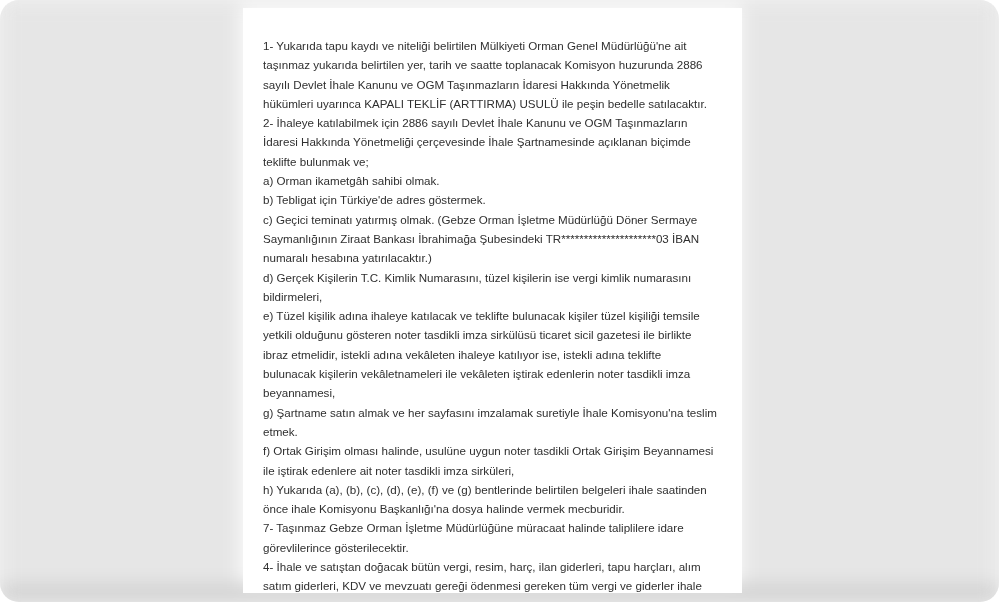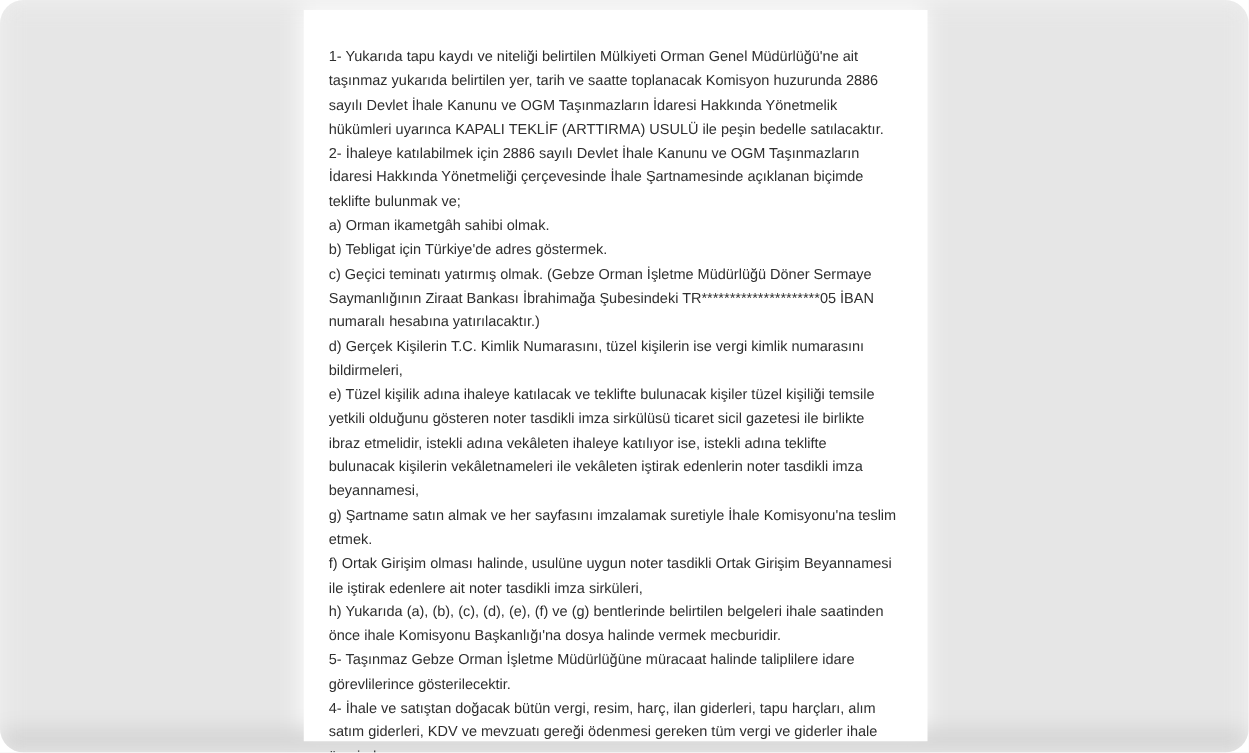--- a/index.html
+++ b/index.html
@@ -151,25 +151,25 @@
     <div class="blot light" style="left:742px; top:0px;   width:257px; height:602px;"></div>
     <div class="blot dark" style="left:0px;   top:585px; width:999px; height:17px;"></div>
   </div>
 
   <div class="doc-card">
     <div class="doc-body">
       <p>1- Yukarıda tapu kaydı ve niteliği belirtilen Mülkiyeti Orman Genel Müdürlüğü'ne ait taşınmaz yukarıda belirtilen yer, tarih ve saatte toplanacak Komisyon huzurunda 2886 sayılı Devlet İhale Kanunu ve OGM Taşınmazların İdaresi Hakkında Yönetmelik hükümleri uyarınca KAPALI TEKLİF (ARTTIRMA) USULÜ ile peşin bedelle satılacaktır.</p>
       <p>2- İhaleye katılabilmek için 2886 sayılı Devlet İhale Kanunu ve OGM Taşınmazların İdaresi Hakkında Yönetmeliği çerçevesinde İhale Şartnamesinde açıklanan biçimde teklifte bulunmak ve;</p>
       <p>a) Orman ikametgâh sahibi olmak.</p>
       <p>b) Tebligat için Türkiye'de adres göstermek.</p>
-      <p>c) Geçici teminatı yatırmış olmak. (Gebze Orman İşletme Müdürlüğü Döner Sermaye Saymanlığının Ziraat Bankası İbrahimağa Şubesindeki TR*********************05 İBAN numaralı hesabına yatırılacaktır.)</p>
+      <p>c) Geçici teminatı yatırmış olmak. (Gebze Orman İşletme Müdürlüğü Döner Sermaye Saymanlığının Ziraat Bankası İbrahimağa Şubesindeki TR*********************03 İBAN numaralı hesabına yatırılacaktır.)</p>
       <p>d) Gerçek Kişilerin T.C. Kimlik Numarasını, tüzel kişilerin ise vergi kimlik numarasını bildirmeleri,</p>
       <p>e) Tüzel kişilik adına ihaleye katılacak ve teklifte bulunacak kişiler tüzel kişiliği temsile yetkili olduğunu gösteren noter tasdikli imza sirkülüsü ticaret sicil gazetesi ile birlikte ibraz etmelidir, istekli adına vekâleten ihaleye katılıyor ise, istekli adına teklifte bulunacak kişilerin vekâletnameleri ile vekâleten iştirak edenlerin noter tasdikli imza beyannamesi,</p>
       <p>g) Şartname satın almak ve her sayfasını imzalamak suretiyle İhale Komisyonu'na teslim etmek.</p>
       <p>f) Ortak Girişim olması halinde, usulüne uygun noter tasdikli Ortak Girişim Beyannamesi ile iştirak edenlere ait noter tasdikli imza sirküleri,</p>
       <p>h) Yukarıda (a), (b), (c), (d), (e), (f) ve (g) bentlerinde belirtilen belgeleri ihale saatinden önce ihale Komisyonu Başkanlığı'na dosya halinde vermek mecburidir.</p>
-      <p>5- Taşınmaz Gebze Orman İşletme Müdürlüğüne müracaat halinde taliplilere idare görevlilerince gösterilecektir.</p>
+      <p>7- Taşınmaz Gebze Orman İşletme Müdürlüğüne müracaat halinde taliplilere idare görevlilerince gösterilecektir.</p>
       <p>4- İhale ve satıştan doğacak bütün vergi, resim, harç, ilan giderleri, tapu harçları, alım satım giderleri, KDV ve mevzuatı gereği ödenmesi gereken tüm vergi ve giderler ihale üzerinde</p>
 
     </div>
   </div>
 
 </div>
 
 </body></html>

